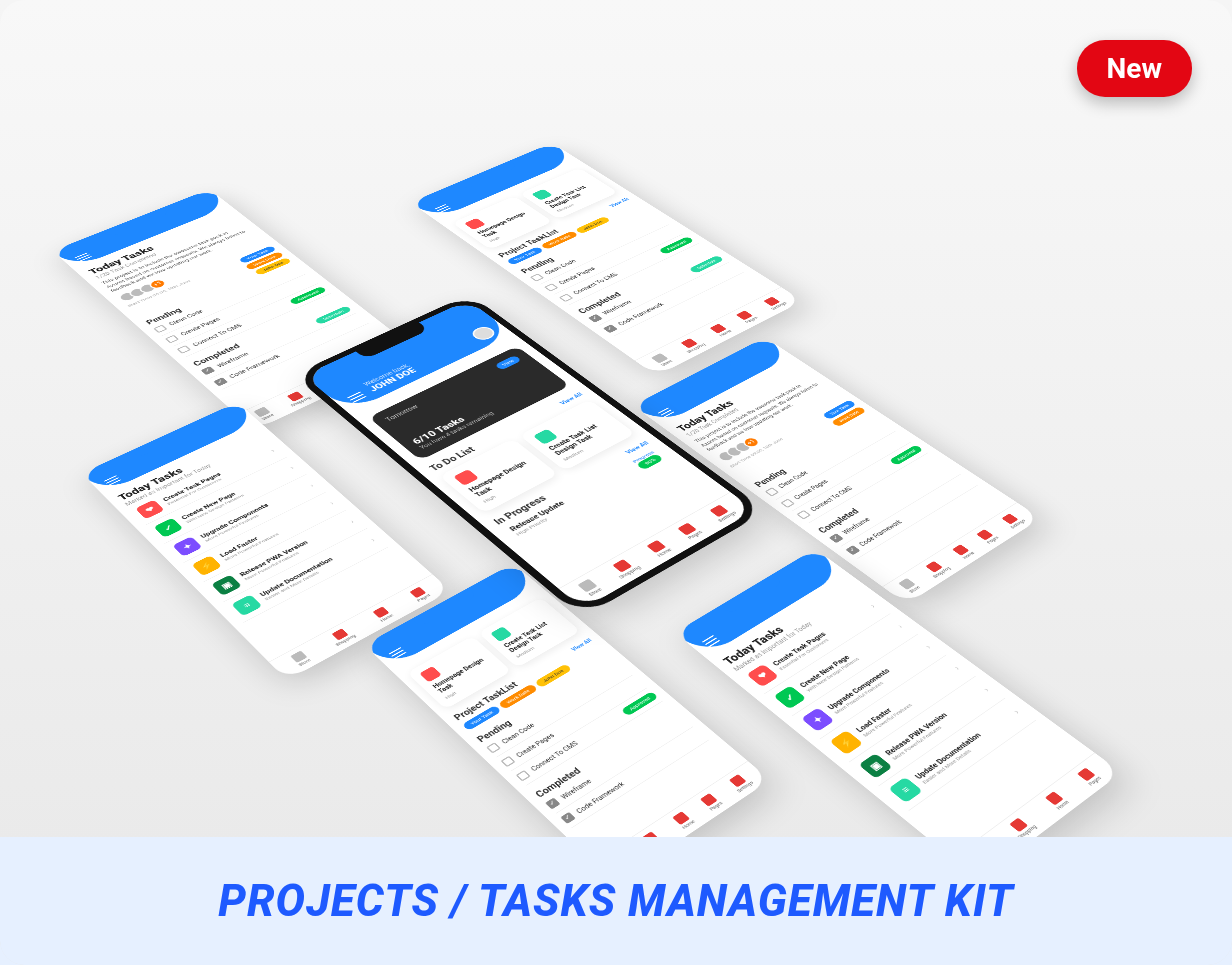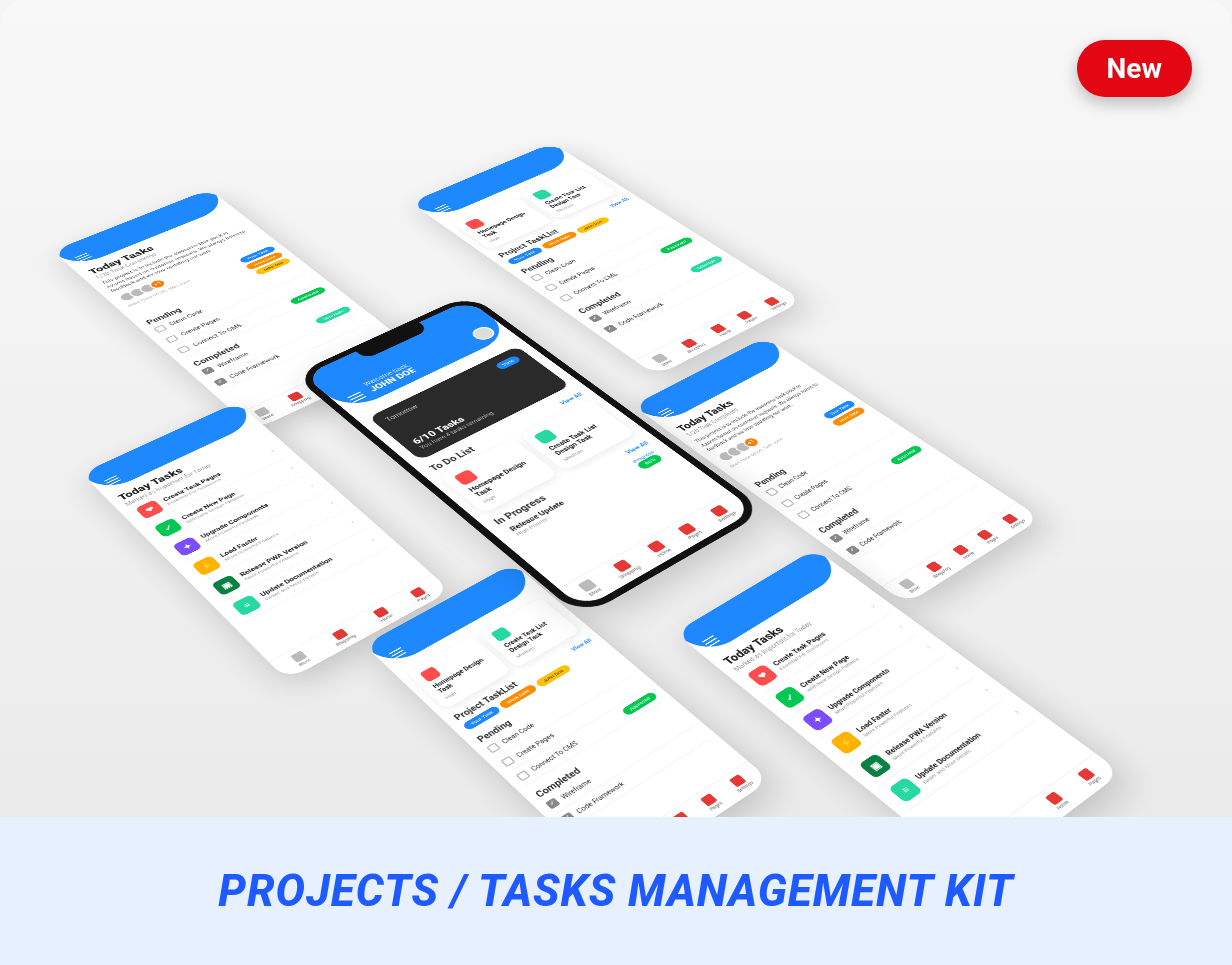--- a/index.html
+++ b/index.html
@@ -10,21 +10,21 @@
     position: relative;
     overflow: hidden;
     border-radius: 24px;
   }
   .backdrop {
     position: absolute; inset: 0;
     background: linear-gradient(180deg, #f8f8f8 0%, #e8e8e8 100%);
     border-radius: 24px;
   }
   .footer {
-    position: absolute; bottom: 0; left: 0; right: 0; height: 148px;
+    position: absolute; bottom: 0; left: 0; right: 0; height: 128px;
     background: #e6f0ff;
     display: flex; align-items: center; justify-content: center;
     border-radius: 0 0 24px 24px;
   }
   .footer-title {
     font-size: 44px; font-weight: 800;
     color: #1e5aff;
     letter-spacing: 1px;
     text-transform: uppercase;
     font-style: italic;

